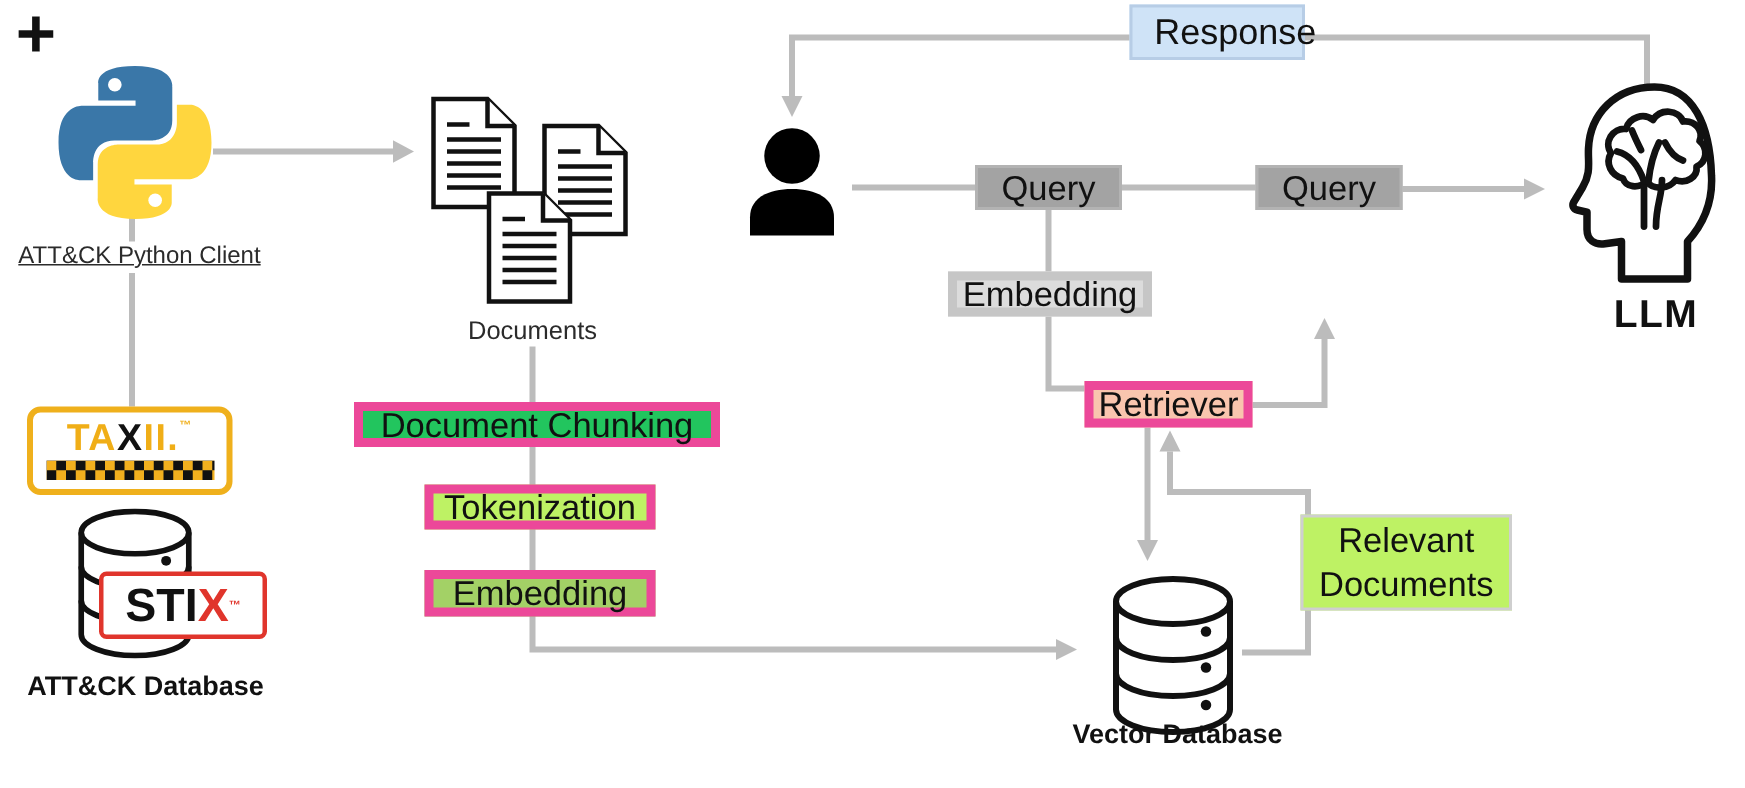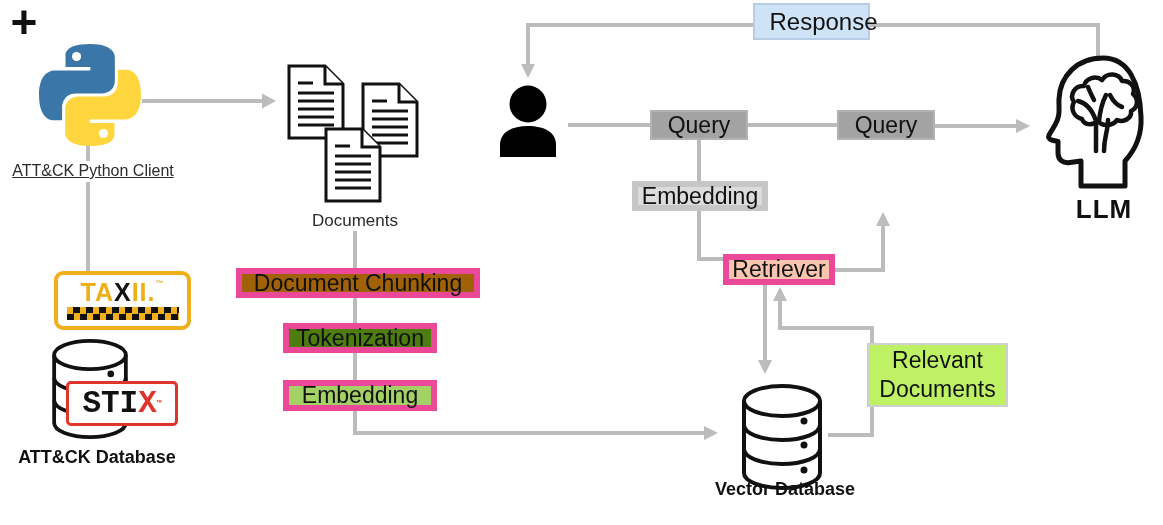--- a/index.html
+++ b/index.html
@@ -34,29 +34,29 @@
   #python-logo{left:38px;top:44px;width:104px;height:102px;}
   #person-icon{left:497px;top:85px;width:62px;height:73px;}
   #docs-group{left:283px;top:60px;width:140px;height:146px;}
   #docs-group svg{position:absolute;}
   #doc1{left:3px;top:3px;}  #doc2{left:77px;top:21px;}  #doc3{left:40px;top:66px;}
   #attackdb-icon{left:50px;top:339px;width:80px;height:100px;}
   #vectordb-icon{left:740px;top:384px;width:84px;height:106px;}
   #llm-icon{left:1043px;top:52px;width:104px;height:142px;}
   #taxii-logo{left:18px;top:271px;width:137px;height:59px;background:#fff;border:4px solid #efb01c;
               border-radius:9px;box-sizing:border-box;display:flex;flex-direction:column;
-              align-items:center;justify-content:center;gap:2px;padding:2px 5px 4px;margin-left:36px;}
+              align-items:center;justify-content:center;gap:2px;padding:2px 5px 4px;}
   .taxii-text{font-weight:800;font-size:25px;letter-spacing:1px;line-height:1;white-space:nowrap;}
   .taxii-gold{color:#f0ae17;} .taxii-black{color:#111;}
   .tm{font-size:8px;vertical-align:top;font-weight:700;}
   .taxii-checker{width:112px;height:13px;
     background:conic-gradient(#111 0 90deg,#f2b01e 0 180deg,#111 0 270deg,#f2b01e 0) 0 0/13px 13px;}
   #stix-logo{left:66px;top:381px;width:112px;height:45px;background:#fff;border:3px solid #e0352c;
              border-radius:5px;box-sizing:border-box;display:flex;align-items:center;justify-content:center;
-             font-weight:800;font-size:31px;line-height:1;z-index:3;font-family:Liberation Mono, monospace;}
+             font-weight:800;font-size:31px;line-height:1;z-index:3;}
   .stix-black{color:#111;} .stix-red{color:#e0352c;}
 </style>
 </head>
 <body>
 
 <div class="canvas">
 
   <svg class="wires" width="1163" height="525" viewBox="0 0 1163 525">
     <path class="wire" d="M142 101 H262"></path>
     <polygon class="arrowhead" points="262,93.5 262,108.5 276,101"></polygon>
@@ -118,22 +118,22 @@
       <path d="M12 20 H27 M12 30 H48 M12 38 H48 M12 46 H48 M12 54 H48 M12 62 H48" stroke="#111" stroke-width="3"></path>
     </svg>
     <svg id="doc3" width="60" height="78" viewBox="0 0 60 78">
       <path d="M3 3 H39 L57 21 V75 H3 Z" fill="#fff" stroke="#111" stroke-width="3"></path>
       <path d="M39 3 V21 H57" fill="#fff" stroke="#111" stroke-width="3"></path>
       <path d="M12 20 H27 M12 30 H48 M12 38 H48 M12 46 H48 M12 54 H48 M12 62 H48" stroke="#111" stroke-width="3"></path>
     </svg>
   </div>
   <div id="cap-docs" class="caption">Documents</div>
 
-  <div id="box-chunking" class="box" title="Document Chunking" style="background-color: #a16207;">Document Chunking</div>
-  <div id="box-tokenization" class="box" style="background-color: #4d7c0f;">Tokenization</div>
+  <div id="box-chunking" class="box" title="Document Chunking" style="background-color: #22c55e;">Document Chunking</div>
+  <div id="box-tokenization" class="box" style="background-color: #bef264;">Tokenization</div>
   <div id="box-embed-doc" class="box" style="background-color: rgb(163, 209, 102);">Embedding</div>
 
   <svg id="person-icon" class="abs" viewBox="0 0 62 73">
     <circle cx="31" cy="19" r="18.5" fill="#000"></circle>
     <path d="M3 72 V60 C3 47 15 41 31 41 C47 41 59 47 59 60 V72 Z" fill="#000"></path>
   </svg>
 
   <div id="box-response" class="box" style="background-color: rgb(207, 227, 247); padding-left: 24px;">Response</div>
   <div id="box-query1" class="box plain">Query</div>
   <div id="box-query2" class="box plain">Query</div>

